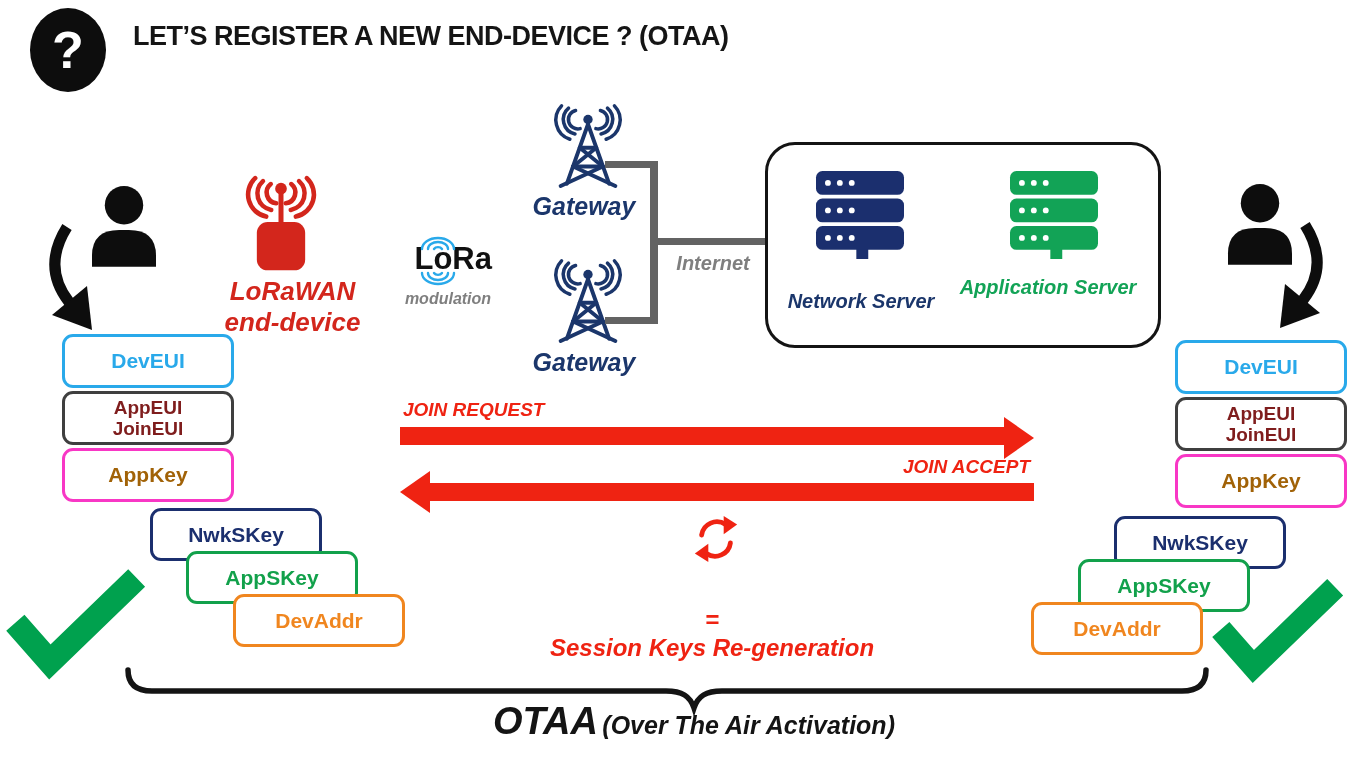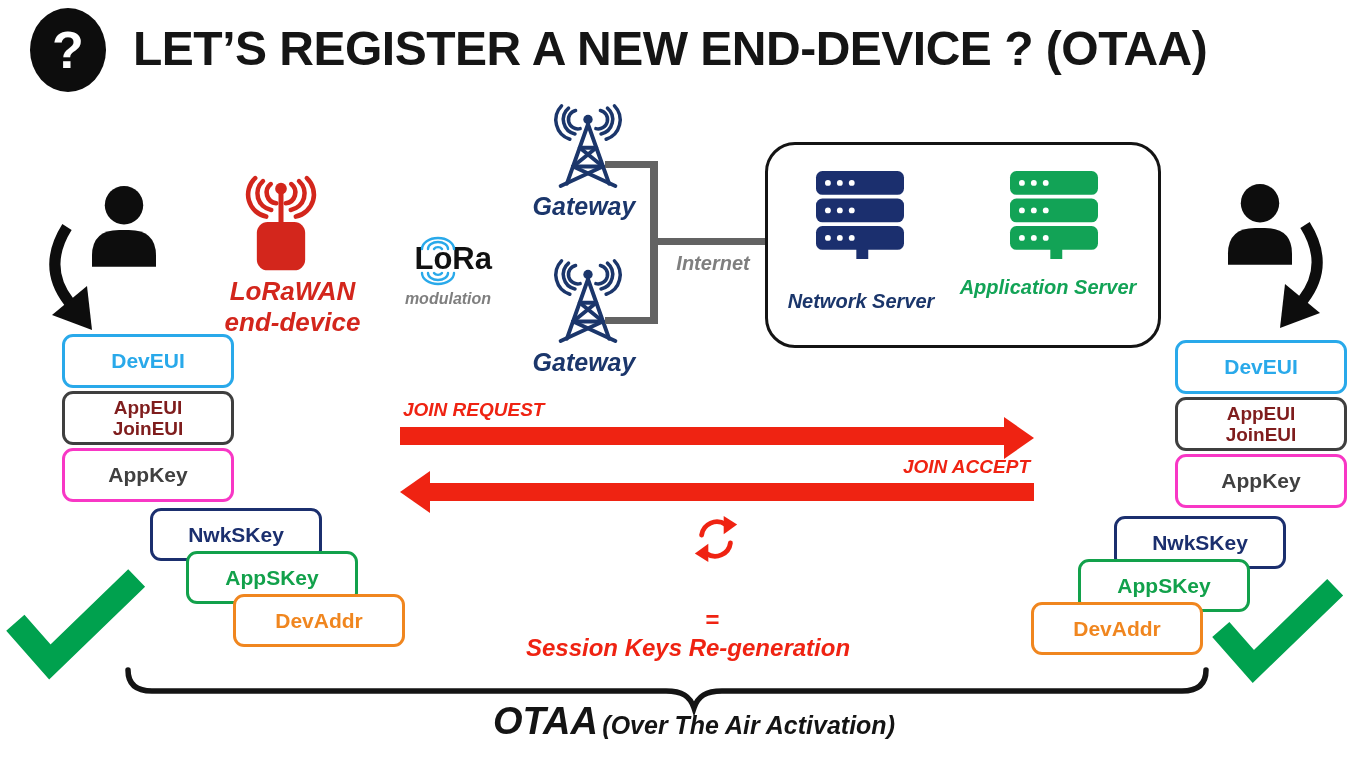--- a/index.html
+++ b/index.html
@@ -5,29 +5,29 @@
   html,body{margin:0;padding:0;background:#fff;}
   #stage{
     position:relative;width:1366px;height:768px;background:#ffffff;overflow:hidden;
     font-family:"Liberation Sans", sans-serif;
   }
   .abs{position:absolute;}
   .noselect{user-select:none;}
   
   #qcircle{left:30px;top:8px;width:76px;height:84px;background:#0d0d0d;border-radius:50%;
     display:flex;align-items:center;justify-content:center;color:#fff;font-size:52px;font-weight:800;}
-  #title{left:133px;top:21px;font-size:48px;font-weight:800;color:#151515;letter-spacing:-0.5px;white-space:nowrap;}
+  #title{left:133px;top:21px;font-size:27px;font-weight:800;color:#151515;letter-spacing:-0.5px;white-space:nowrap;}
   
   .kbox{position:absolute;width:166px;height:48px;background:#fff;border:3.2px solid #000;border-radius:11px;
     display:flex;flex-direction:column;align-items:center;justify-content:center;
     font-weight:800;font-size:21px;line-height:22px;}
   .kbox.small{height:47px;}
   .c-cyan{border-color:#29A9EA;color:#29A9EA;}
   .c-gray{border-color:#3F3F3F;color:#7f1d1d;}
-  .c-magenta{border-color:#F837C5;color:#404040;align-items:center;}
+  .c-magenta{border-color:#F837C5;color:#a16207;align-items:center;}
   .c-navy{border-color:#1B2F6E;color:#1B2F6E;}
   .c-green{border-color:#12A14B;color:#12A14B;}
   .c-orange{border-color:#F0861F;color:#F0861F;}
   .kbox .l2{font-size:19px;line-height:21px;}
   
   .redlbl{color:#D3261C;font-style:italic;font-weight:800;}
   .signal{color:#EF2312;font-style:italic;font-weight:800;}
   .navylbl{color:#1B366B;font-style:italic;font-weight:800;}
   .greenlbl{color:#12A356;font-style:italic;font-weight:800;}
   .graylbl{color:#7F7F7F;font-style:italic;font-weight:700;}
@@ -235,21 +235,21 @@
 
   <svg class="abs" style="left:691px;top:514px" width="50" height="50" viewBox="0 0 52 52">
     <g fill="none" stroke="#EF2312" stroke-width="5" stroke-linecap="round">
       <path d="M 11 22 A 16 16 0 0 1 36 11"></path>
       <path d="M 41 30 A 16 16 0 0 1 16 41"></path>
     </g>
     <polygon points="34,2 48,11 34,21" fill="#EF2312"></polygon>
     <polygon points="18,50 4,41 18,31" fill="#EF2312"></polygon>
   </svg>
   <div class="abs signal ctr" style="left:512px;top:606px;width:400px;font-size:24px;">=</div>
-  <div class="abs signal ctr" style="left:488px;top:634px;width:400px;font-size:24px;">Session Keys Re-generation</div>
+  <div class="abs signal ctr" style="left:512px;top:634px;width:400px;font-size:24px;">Session Keys Re-generation</div>
 
   <svg class="abs" style="left:1220px;top:183px" width="80" height="82" viewBox="0 0 100 102">
     <circle cx="50" cy="25" r="24" fill="#0d0d0d"></circle>
     <path d="M 10 102 L 10 88 Q 10 56 44 56 L 56 56 Q 90 56 90 88 L 90 102 Z" fill="#0d0d0d"></path>
   </svg>
   <svg class="abs" style="left:1248px;top:220px" width="78" height="110" viewBox="0 0 78 110">
     <g transform="translate(78,0) scale(-1,1)">
       <path d="M 21 5 C 4 32, 5 57, 23 80" fill="none" stroke="#0d0d0d" stroke-width="11"></path>
       <polygon points="41,64 6,93 46,108" fill="#0d0d0d"></polygon>
     </g>

